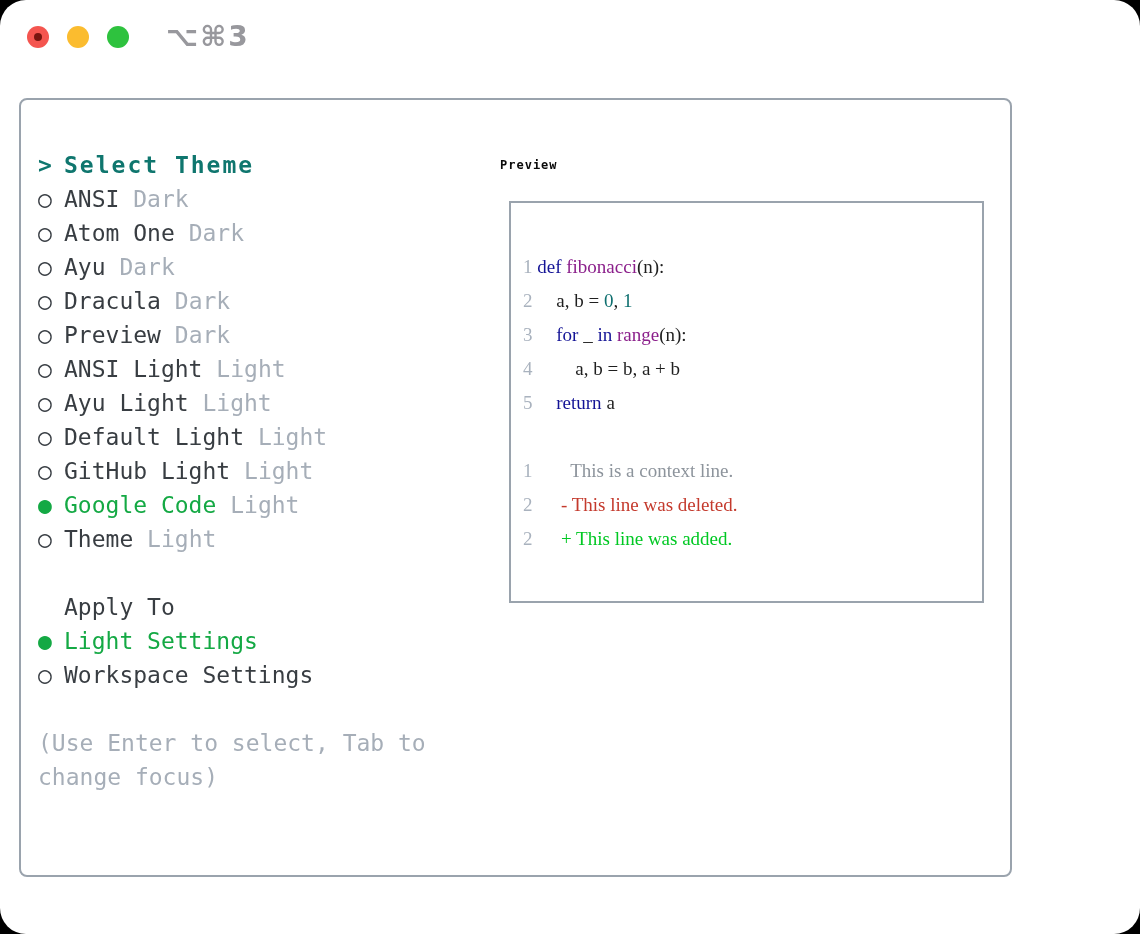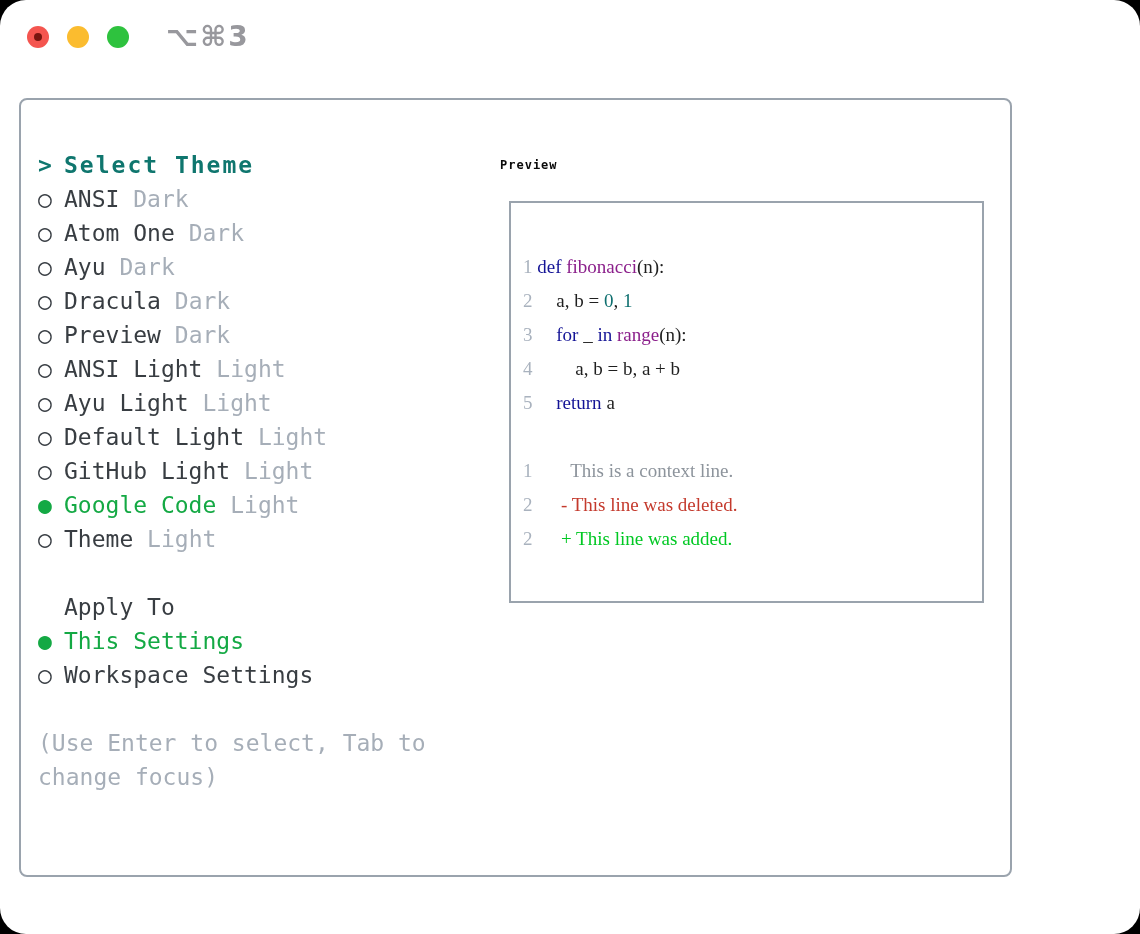--- a/index.html
+++ b/index.html
@@ -89,21 +89,21 @@
           <div class="row"><span class="pfx bullet-off">○</span><span class="name">Ayu Light</span><span> </span><span class="tag">Light</span></div>
           <div class="row"><span class="pfx bullet-off">○</span><span class="name">Default Light</span><span> </span><span class="tag">Light</span></div>
           <div class="row"><span class="pfx bullet-off">○</span><span class="name">GitHub Light</span><span> </span><span class="tag">Light</span></div>
           <div class="row item-selected"><span class="pfx bullet-on">●</span><span class="name">Google Code</span><span> </span><span class="tag">Light</span></div>
           <div class="row"><span class="pfx bullet-off">○</span><span class="name">Theme</span><span> </span><span class="tag">Light</span></div>
         </div>
 
       <div class="apply-block">
         <div class="row hdr2"><span class="pfx"> </span><span>Apply To</span></div>
         <div id="apply-options">
-            <div class="row item-selected"><span class="pfx bullet-on">●</span><span class="name">This Settings</span></div>
+            <div class="row item-selected"><span class="pfx bullet-on">●</span><span class="name">Light Settings</span></div>
             <div class="row"><span class="pfx bullet-off">○</span><span class="name">Workspace Settings</span></div>
           </div>
       </div>
 
       <div class="help">(Use Enter to select, Tab to change focus)</div>
     </div>
 
     <div class="preview-title">Preview</div>
 
     <div class="preview-box">

